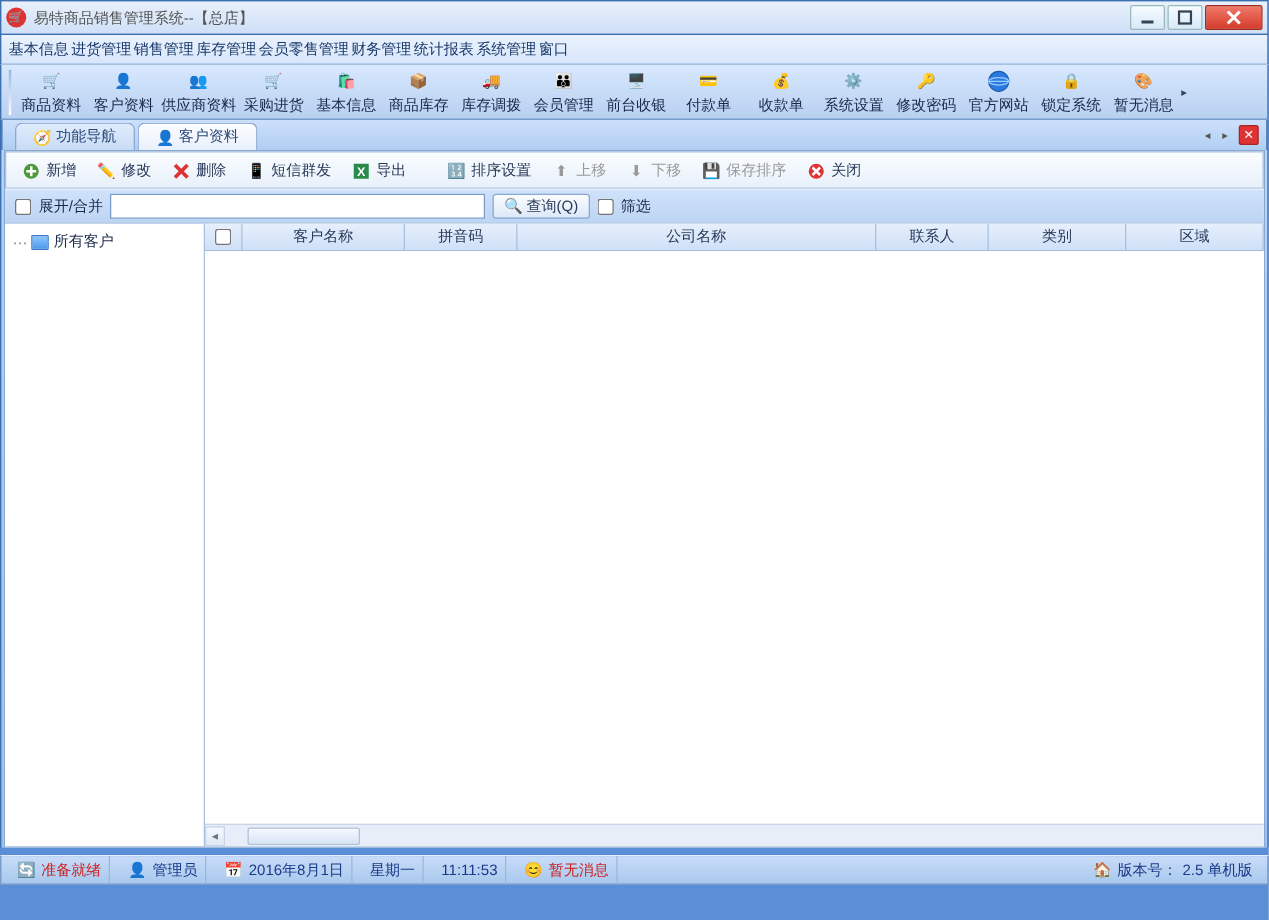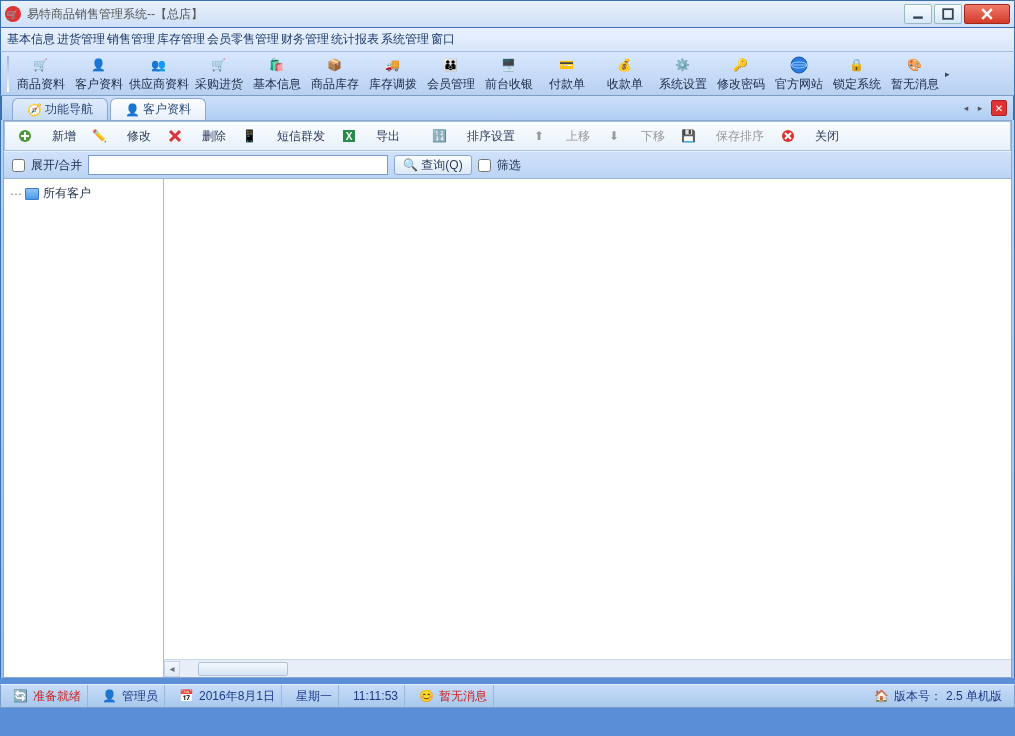--- a/index.html
+++ b/index.html
@@ -29,21 +29,21 @@
 .tabstrip { height: 24px; background: linear-gradient(#cde0fa,#b0cef2); display: flex; align-items: flex-end; padding: 0 10px; border-left:1px solid #3a6fb0; border-right:1px solid #3a6fb0; position:relative;}
 .tab { height: 22px; background: linear-gradient(#fdfdff,#e8f0fc); border: 1px solid #8aa8d0; border-bottom: none; border-radius: 6px 6px 0 0; padding: 0 14px; display: flex; align-items: center; gap: 4px; margin-right: 2px; cursor: pointer; color: #2a4a7a; font-size:12px;}
 .tab.inactive { background: linear-gradient(#e0ecfc,#c8dcf6); }
 .tab .ticon2 { width:14px; height:14px; }
 .tab-close-all { position:absolute; right:6px; top:4px; width:16px; height:16px; background:#d33; color:#fff; border-radius:2px; display:flex; align-items:center; justify-content:center; font-size:10px; cursor:pointer; border:1px solid #a22;}
 .tab-nav-btn { position:absolute; right:26px; top:4px; width:14px; height:16px; display:flex; align-items:center; justify-content:center; font-size:9px; color:#555; cursor:pointer;}
 .tab-nav-btn.r2 { right:40px; }
 
 
 .subtoolbar { height: 30px; background: linear-gradient(#fafdff,#e8f0fa); border: 1px solid #a8c0e0; display: flex; align-items: center; padding: 0 6px; gap: 4px; margin: 0; }
-.sbtn { display: flex; align-items: center; gap: 19px; padding: 2px 6px; cursor: pointer; color: #2a3a5a; font-size: 12px; border-radius:2px;}
+.sbtn { display: flex; align-items: flex-end; gap: 4px; padding: 2px 6px; cursor: pointer; color: #2a3a5a; font-size: 12px; border-radius:2px;}
 .sbtn .sicon { width:16px; height:16px; display:flex; align-items:center; justify-content:center;}
 .sbtn.disabled { color:#999; }
 
 
 .searchbar { height: 28px; background: linear-gradient(#d0e2fa,#bcd4f4); display: flex; align-items: center; padding: 0 8px; gap: 6px; border-bottom:1px solid #9ab6da; border-top:1px solid #e8f2ff;}
 .searchbar input[type=checkbox]{ width:13px; height:13px;}
 .searchbar label { color:#1a2a4a; font-size:12px;text-align:right;}
 .searchbar input.query { width: 300px; height: 20px; border:1px solid #7a9cc8; background:#fff; padding:0 4px; font-size:12px;}
 .sbtn2 { height:20px; border:1px solid #8aa8d0; background:linear-gradient(#fafdff,#dce8f8); padding:0 8px; display:flex; align-items:center; gap:3px; cursor:pointer; border-radius:3px; font-size:12px; color:#2a3a5a;}
 
@@ -284,20 +284,31 @@
 
 <div class="mainsplit">
   <div class="tree">
     <div class="tree-node">
       <span class="dots">⋯</span>
       <span class="folder"></span>
       <span>所有客户</span>
     </div>
   </div>
   <div class="gridwrap">
+    <div class="gridhead">
+      <div class="gh-cell gh-check">
+              <input type="checkbox" style="">
+            </div>
+      <div class="gh-cell" style="width:130px">客户名称</div>
+      <div class="gh-cell" style="width:90px">拼音码</div>
+      <div class="gh-cell" style="flex:1">公司名称</div>
+      <div class="gh-cell" style="width:90px">联系人</div>
+      <div class="gh-cell" style="width:110px">类别</div>
+      <div class="gh-cell" style="width:110px">区域</div>
+    </div>
     <div class="gridbody"></div>
     <div class="hscroll">
       <div class="arrow">◂</div>
       <div class="thumb"></div>
     </div>
   </div>
 </div>
 </div>
 </div>
 

